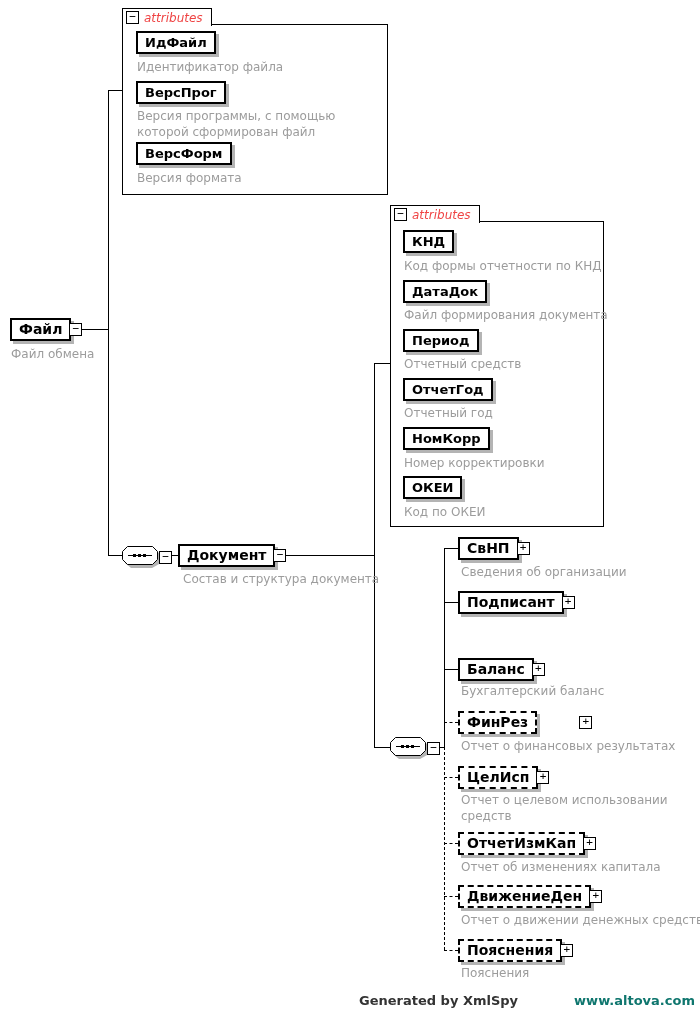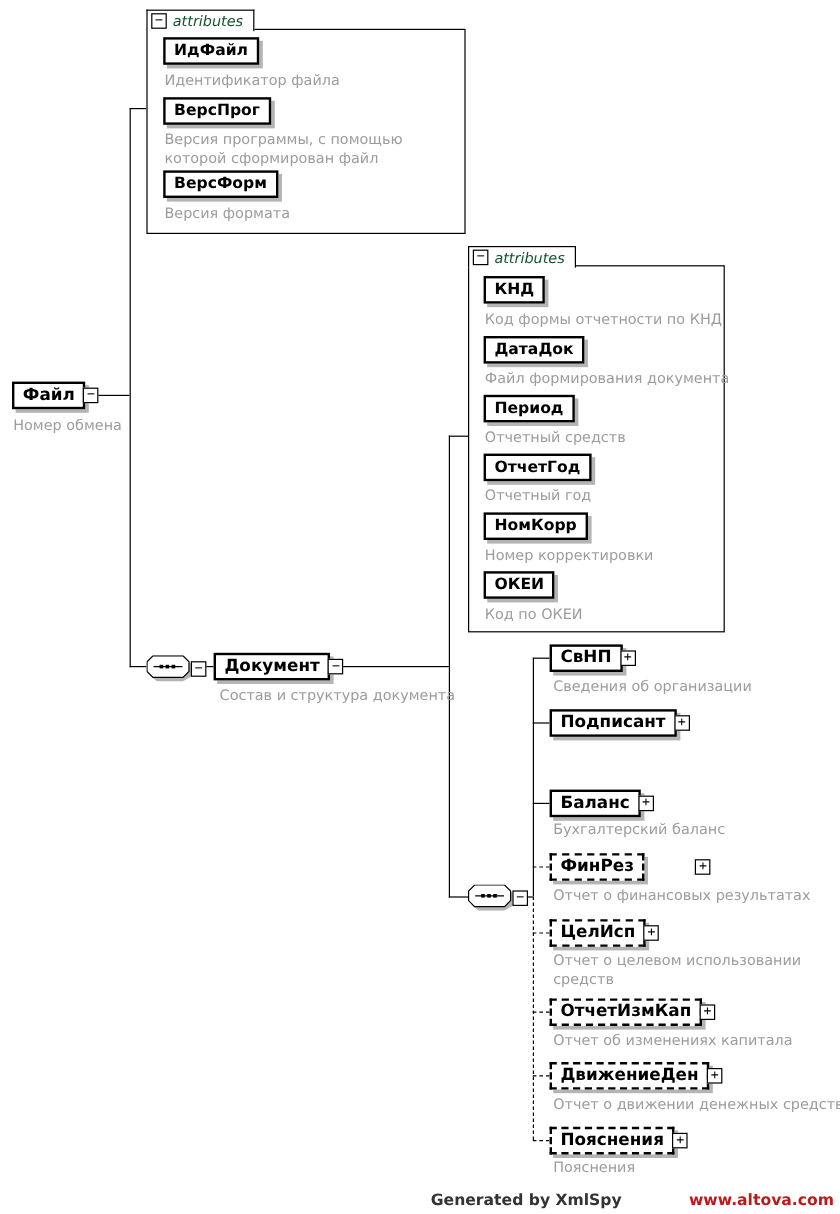--- a/index.html
+++ b/index.html
@@ -17,38 +17,38 @@
   
   .xp{width:11px;height:11px;border:1px solid #000;background:#fff;
       font-family:"DejaVu Sans Mono",monospace;font-size:11px;line-height:10px;
       text-align:center;color:#000;margin-left:-2px;flex:0 0 auto;}
 
   
   .gbox{position:absolute;border:1px solid #000;background:#fff;}
   .gtab{position:absolute;border:1px solid #000;border-bottom:none;background:#fff;
         display:flex;align-items:center;gap:5px;padding:0 8px 0 3px;height:17px;z-index:2;}
   .gtab .xp{margin-left:0;}
-  .gtab .glabel{font-style:italic;font-size:12px;color:#14532d;white-space:nowrap;}
+  .gtab .glabel{font-style:italic;font-size:12px;color:#ef4444;white-space:nowrap;}
 
   
   .ann{position:absolute;color:#9c9c9c;font-size:12px;line-height:16px;white-space:nowrap;}
   .ann.wrap{white-space:normal;}
 
   
   .hl{position:absolute;height:1px;background:#000;}
   .vl{position:absolute;width:1px;background:#000;}
   .hld{position:absolute;height:0;border-top:1px dashed #000;}
   .vld{position:absolute;width:0;border-left:1px dashed #000;}
 
   
   .oct{flex:0 0 auto;}
 
   
   .footer-left{position:absolute;left:359px;top:993px;font-size:13px;font-weight:bold;color:#333;}
-  .footer-right{position:absolute;right:5px;top:993px;font-size:13px;font-weight:bold;color:#b91c1c;}
+  .footer-right{position:absolute;right:5px;top:993px;font-size:13px;font-weight:bold;color:#0f766e;}
 </style>
 </head>
 <body>
 
 <div id="canvas">
 
   <div class="hl" style="left:77px;top:329px;width:31px;"></div>
   <div class="vl" style="left:108px;top:90px;height:466px;"></div>
   <div class="hl" style="left:108px;top:90px;width:14px;"></div>
   <div class="hl" style="left:108px;top:555px;width:14px;"></div>
@@ -87,21 +87,21 @@
 
   <div class="node" style="left:136px;top:142px;">
     <span class="ebox abox">ВерсФорм</span>
   </div>
   <div class="ann" style="left:137px;top:170px;">Версия формата</div>
 
   <div class="node" style="left:10px;top:318px;">
     <span class="ebox">Файл</span>
     <span class="xp">−</span>
   </div>
-  <div class="ann" style="left:11px;top:346px;">Номер обмена</div>
+  <div class="ann" style="left:11px;top:346px;">Файл обмена</div>
 
   <div class="node" style="left:122px;top:546px;">
     <svg class="oct" width="39" height="22" viewBox="0 0 39 22">
       <polygon points="8,3 29,3 38,8 38,17 29,22 8,22 2,17 2,8" fill="#b4b4b4" stroke="none" transform="translate(1,0)"></polygon>
       <polygon points="5.5,0.5 30.5,0.5 35.5,5.5 35.5,13.5 30.5,18.5 5.5,18.5 0.5,13.5 0.5,5.5" fill="#fff" stroke="#000" stroke-width="1"></polygon>
       <line x1="6" y1="9.5" x2="30" y2="9.5" stroke="#000" stroke-width="1"></line>
       <rect x="11" y="8" width="3" height="3" fill="#000"></rect>
       <rect x="16" y="8" width="3" height="3" fill="#000"></rect>
       <rect x="21" y="8" width="3" height="3" fill="#000"></rect>
     </svg>

